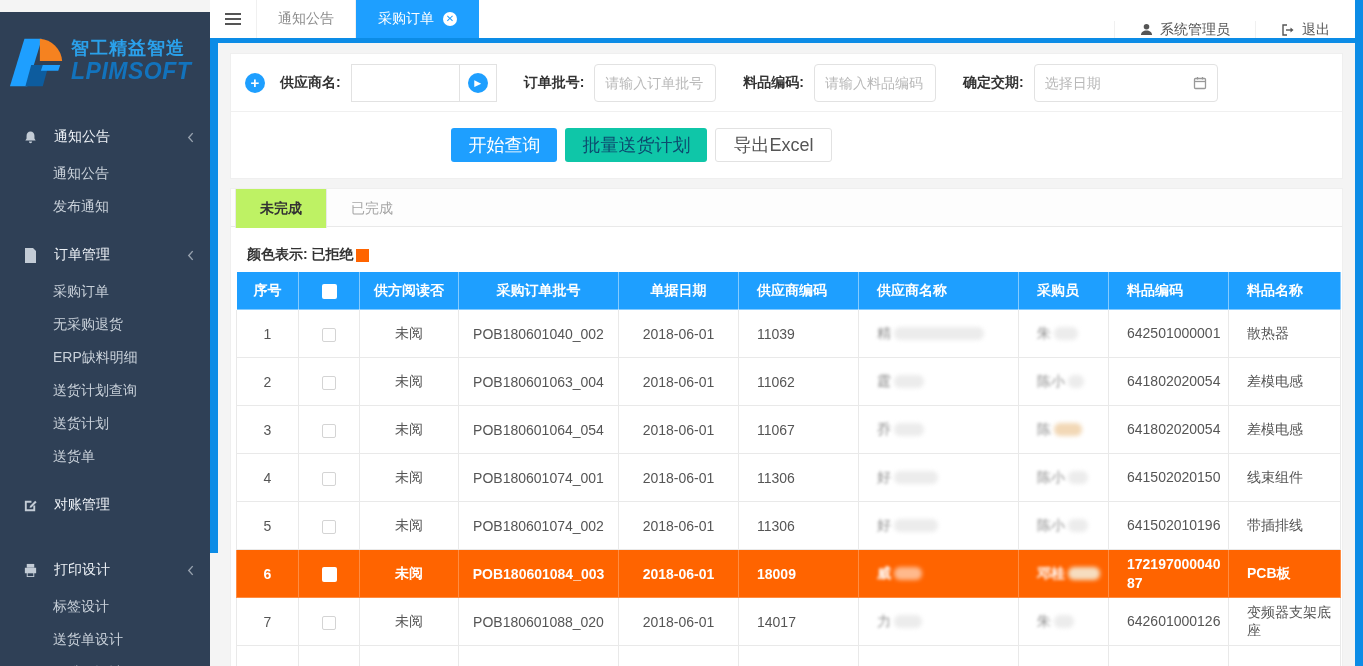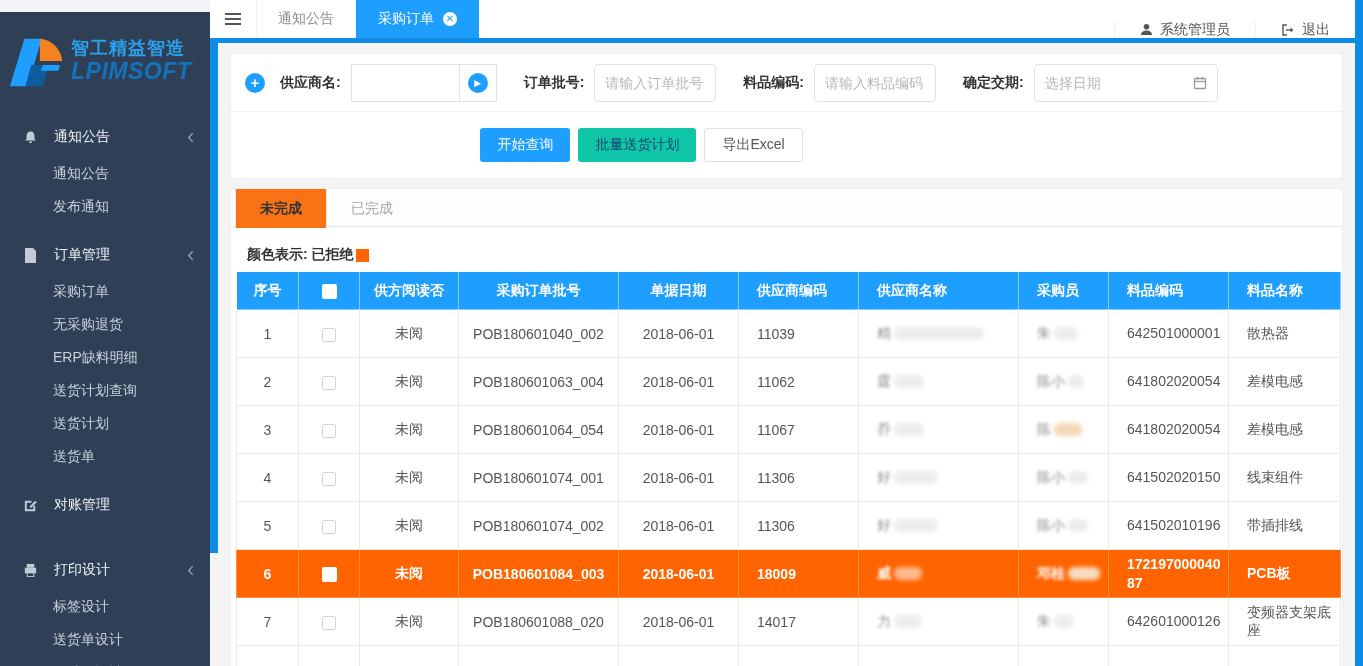--- a/index.html
+++ b/index.html
@@ -45,29 +45,29 @@
   .arrow-box { width:38px; height:38px; border:1px solid #e2e2e2; display:flex; align-items:center; justify-content:center; cursor:pointer; background:#fff; }
   .arrow-circle { width:20px; height:20px; border-radius:50%; background:#1e9fff; color:#fff; display:flex; align-items:center; justify-content:center; font-size:9px; }
   .tinput { width:122px; height:38px; border:1px solid #e2e2e2; border-radius:4px; padding:0 10px; font-size:14px; color:#333; outline:none; margin-right:27px; }
   input::placeholder { color:#b8b8b8; }
   .date-wrap { position:relative; }
   .date-wrap input { width:184px; margin-right:0; }
   .cal-icon { position:absolute; right:11px; top:12px; pointer-events:none; }
   .hdivider { height:1px; background:#f0f0f0; }
   .btn-row { height:66px; display:flex; align-items:center; justify-content:center; }
   .btn-row-inner { display:flex; gap:8px; position:relative; left:-145px; }
-  .btn { height:34px; padding:0 17px; border-radius:3px; font-size:14px; border:none; cursor:pointer; white-space:nowrap; }
+  .btn { height:34px; padding:0 17px; border-radius:3px; font-size:18px; border:none; cursor:pointer; white-space:nowrap; }
   .btn-blue  { background:#1e9fff; color:#fff; }
   .btn-teal  { background:#0fc6a8; color:#0c4a6e; }
   .btn-plain { background:#fff; color:#555; border:1px solid #e2e2e2; }
   
   .lower { margin:9px 12px 0; background:#fff; border:1px solid #efefef; border-bottom:none; min-height:560px; }
   .rtabs { height:38px; display:flex; border-bottom:1px solid #e9e9e9; background:#fdfdfd; }
   .rtab { padding:0 24px; line-height:38px; color:#a6a6a6; cursor:pointer; }
-  .rtab.active { background:#f97316; color:#333; font-weight:bold; border-left:1px solid #e9e9e9; border-right:1px solid #e9e9e9; margin-left:4px; height:39px; }
+  .rtab.active { background:#bef264; color:#333; font-weight:bold; border-left:1px solid #e9e9e9; border-right:1px solid #e9e9e9; margin-left:4px; height:39px; }
   .legend { display:flex; align-items:center; margin:19px 16px 7px; font-weight:bold; }
   .legend-swatch { width:13px; height:13px; background:#ff6400; margin-left:2px; }
   .ptable { width:1104px; margin-left:5px; border-collapse:collapse; table-layout:fixed; font-size:14px; }
   .ptable th { background:#1e9fff; color:#fff; font-weight:bold; height:38px; border:1px solid rgba(255,255,255,.45); }
   .ptable td { height:48px; border:1px solid #e9e9e9; color:#555; background:#fff; text-align:center; padding:0 4px; }
   .ptable .la { text-align:left; padding-left:18px; }
   .c-seq{width:62px} .c-cb{width:61px} .c-read{width:99px} .c-batch{width:160px} .c-date{width:120px}
   .c-scode{width:120px} .c-sname{width:160px} .c-buyer{width:90px} .c-mcode{width:120px} .c-mname{width:112px}
   .c-mcode.la { word-break:break-all; line-height:19px; padding-right:6px; }
   tr.rejected td { background:#ff6400; color:#fff; font-weight:bold; border-color:#ff8c42; }

